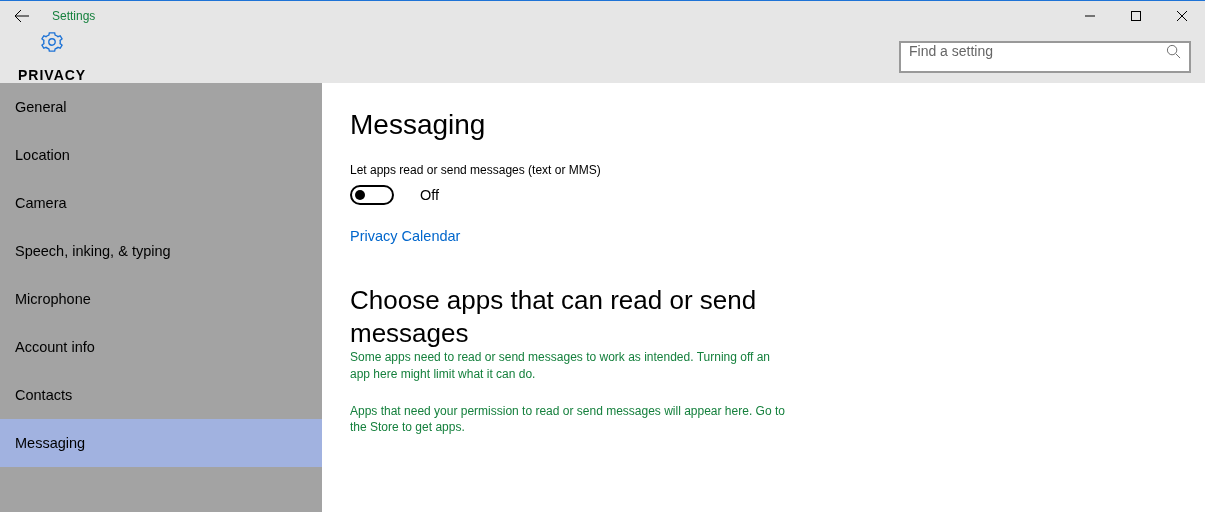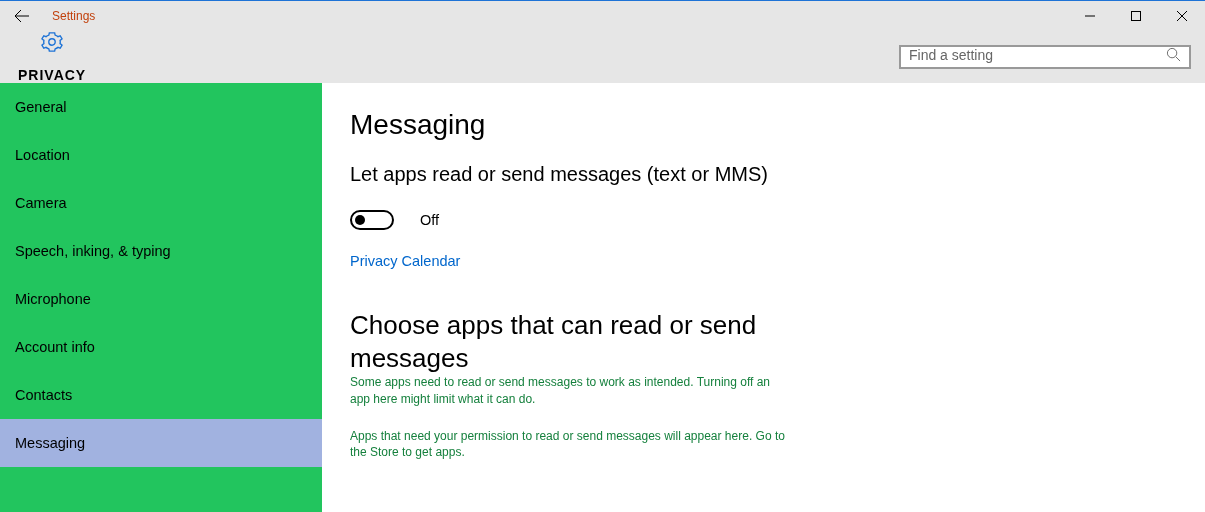--- a/index.html
+++ b/index.html
@@ -31,21 +31,21 @@
     .back-btn {
       width: 28px;
       height: 28px;
       display: flex;
       align-items: center;
       justify-content: center;
       cursor: pointer;
     }
     .titlebar-title {
       font-size: 12px;
-      color: #c2410c;
+      color: #15803d;
     }
     .win-controls {
       display: flex;
     }
     .win-btn {
       width: 46px;
       height: 30px;
       display: flex;
       align-items: center;
       justify-content: center;
@@ -66,45 +66,45 @@
       flex-direction: column;
     }
     .header-title {
       font-size: 14px;
       font-weight: 600;
       letter-spacing: 1px;
       color: #000;
     }
     .search-box {
       width: 292px;
-      height: 24px;
+      height: 32px;
       border: 2px solid #999;
       background: #fff;
       display: flex;
-      align-items: flex-start;
-      padding: 0 8px;
+      align-items: flex-end;
+      padding: 12px 8px;
     }
     .search-input {
       flex: 1;
       border: none;
       outline: none;
       font-size: 14px;
       color: #666;
       background: transparent;
     }
     .search-input::placeholder {
       color: #666;
     }
     .content-area {
       display: flex;
       height: calc(512px - 82px);
     }
     .sidebar {
       width: 322px;
-      background: #22c55e;
+      background: #a3a3a3;
       overflow-y: auto;
     }
     .sidebar-item {
       height: 48px;
       display: flex;
       align-items: center;
       padding-left: 15px;
       font-size: 14.5px;
       color: #000;
       cursor: pointer;
@@ -117,23 +117,23 @@
       background: #fff;
       padding: 26px 40px 0 28px;
     }
     .page-title {
       font-size: 28px;
       font-weight: 400;
       color: #000;
       margin-bottom: 22px;
     }
     .setting-label {
-      font-size: 20px;
-      color: #000;
-      margin-bottom: 24px;
+      font-size: 12px;
+      color: #000;
+      margin-bottom: 8px;
     }
     .toggle-row {
       display: flex;
       align-items: center;
       gap: 26px;
       margin-bottom: 22px;
     }
     .toggle {
       width: 44px;
       height: 20px;

